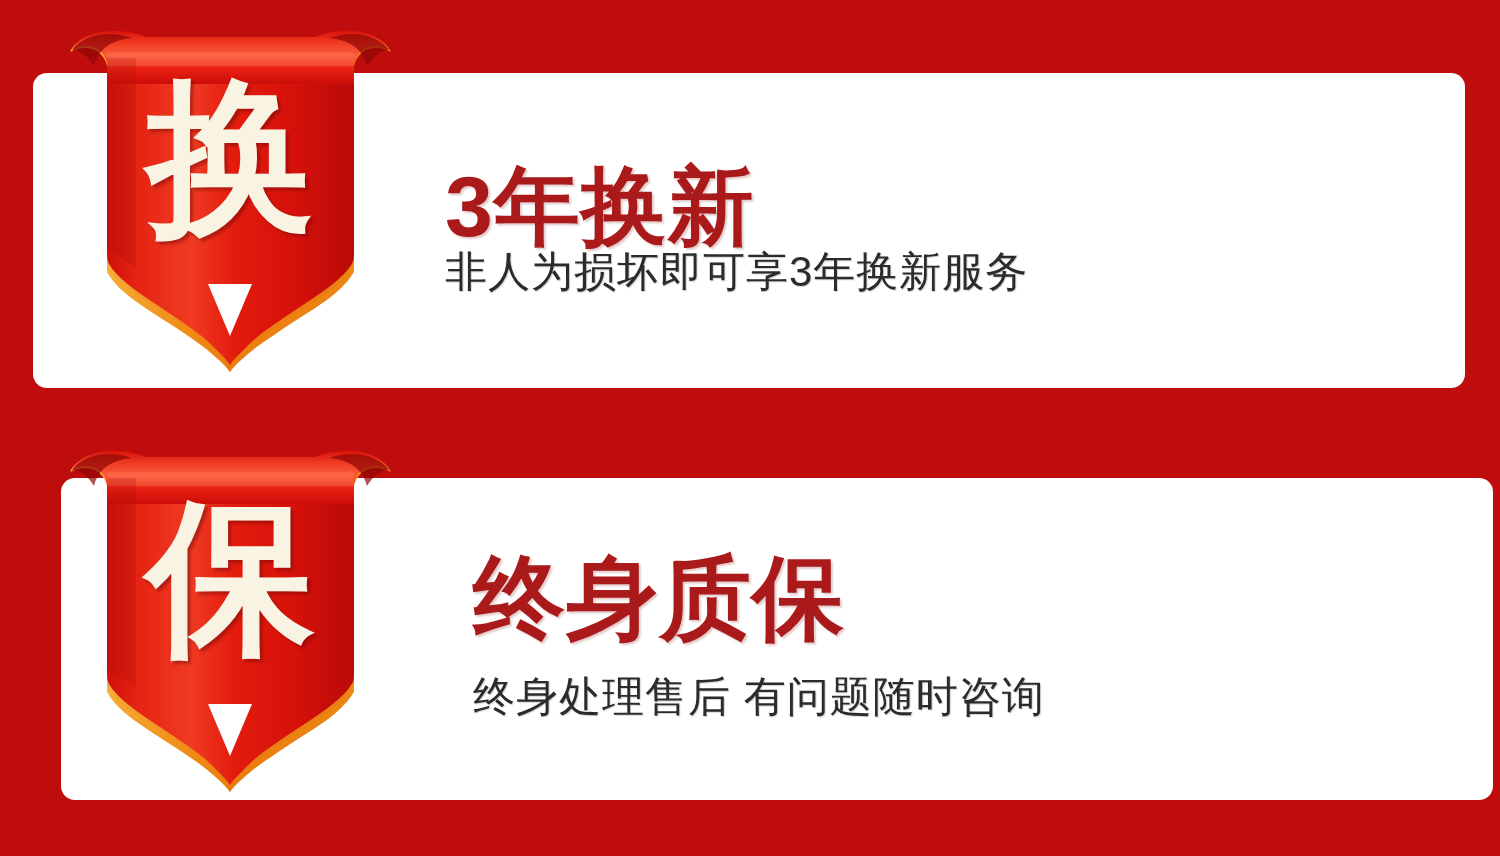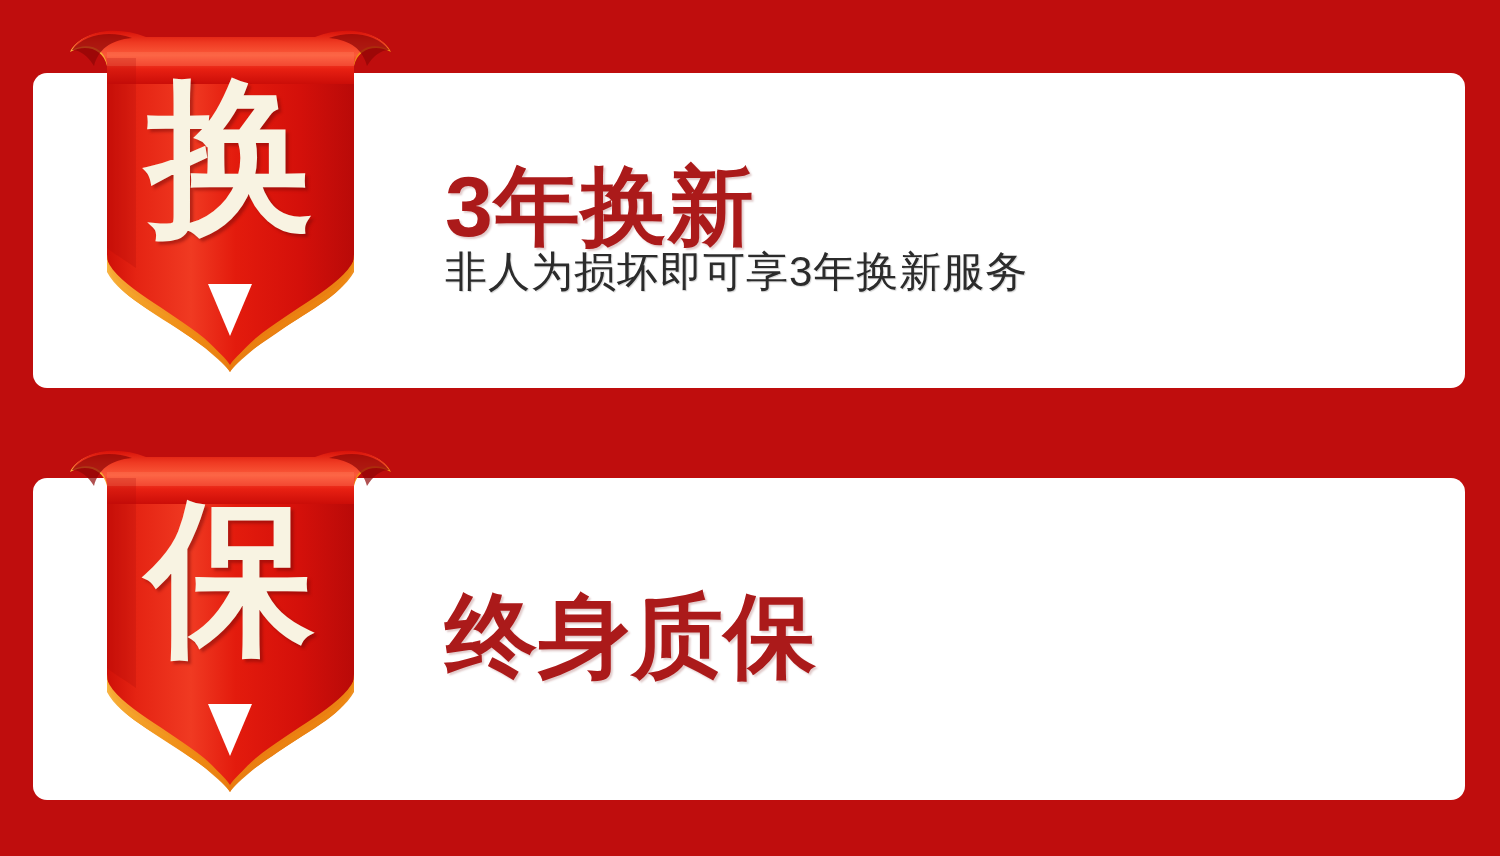--- a/index.html
+++ b/index.html
@@ -25,21 +25,21 @@
 
   
   .service-card {
     position: absolute;
     left: 33px;
     width: 1432px;
     background: #ffffff;
     border-radius: 14px;
   }
   .service-card.card-1 { top: 73px;  height: 315px; }
-  .service-card.card-2 { top: 478px; height: 322px; }
+  .service-card.card-2 { top: 478px; height: 322px; margin-left: 28px; }
 
   
   .card-text {
     position: absolute;
     left: 412px;
     top: 0;
     height: 100%;
     display: flex;
     flex-direction: column;
     justify-content: center;
@@ -178,20 +178,21 @@
                C 168 344, 161 338, 147 326 C 114 300, 62 276, 49 250 Z" fill="url(#goldGrad1)" opacity="0.95"></path>
 
       <path d="M49 36 L 78 36 L 78 246 C 70 240, 56 232, 49 226 Z" fill="#a80808" opacity="0.22"></path>
     </svg>
     <div class="badge-glyph">换</div>
   </div>
 
   <div class="service-card card-2">
     <div class="card-text">
       <div class="headline">终身质保</div>
+      <div class="subtitle">终身处理售后 有问题随时咨询</div>
     </div>
   </div>
 
   <div class="badge card-2-badge">
     <svg viewBox="0 0 345 350" xmlns="http://www.w3.org/2000/svg" aria-hidden="true">
       <defs>
         <linearGradient id="bodyGrad2" x1="0" y1="0" x2="1" y2="0">
           <stop offset="0%" stop-color="#cf1008"></stop>
           <stop offset="12%" stop-color="#e52413"></stop>
           <stop offset="34%" stop-color="#f03a22"></stop>

